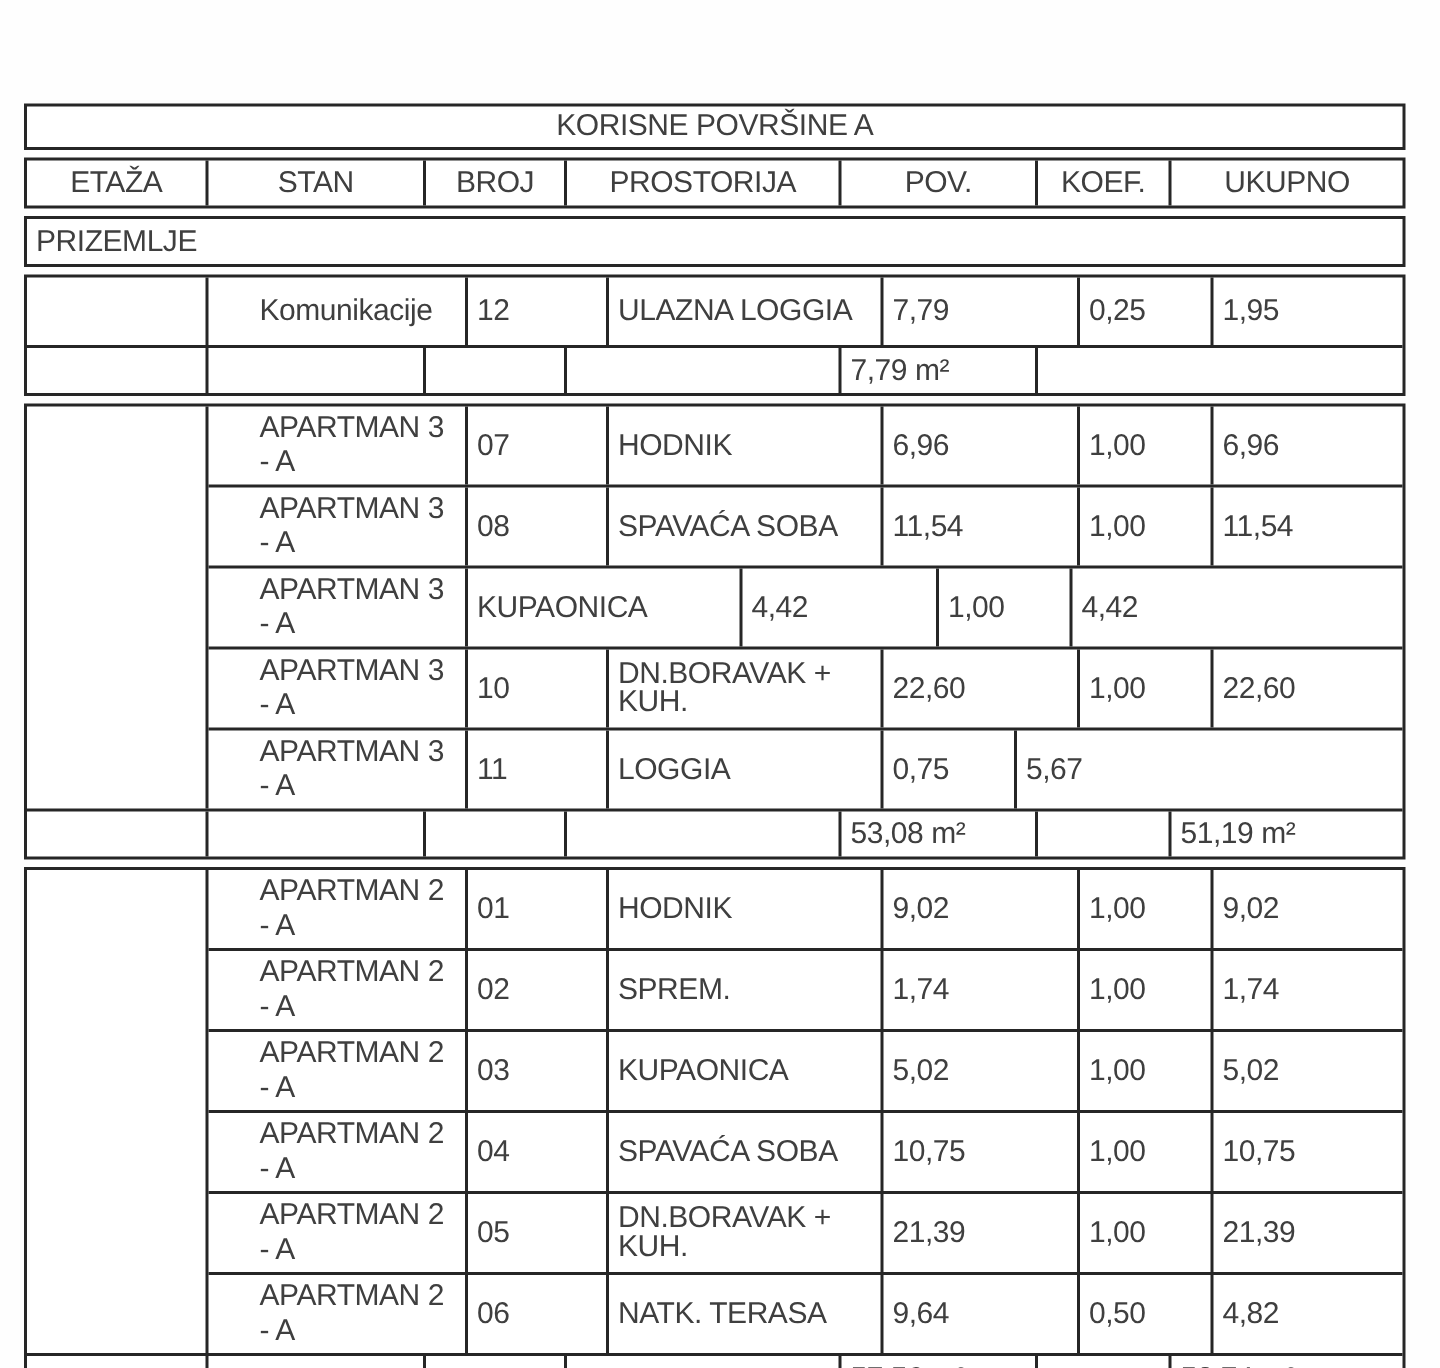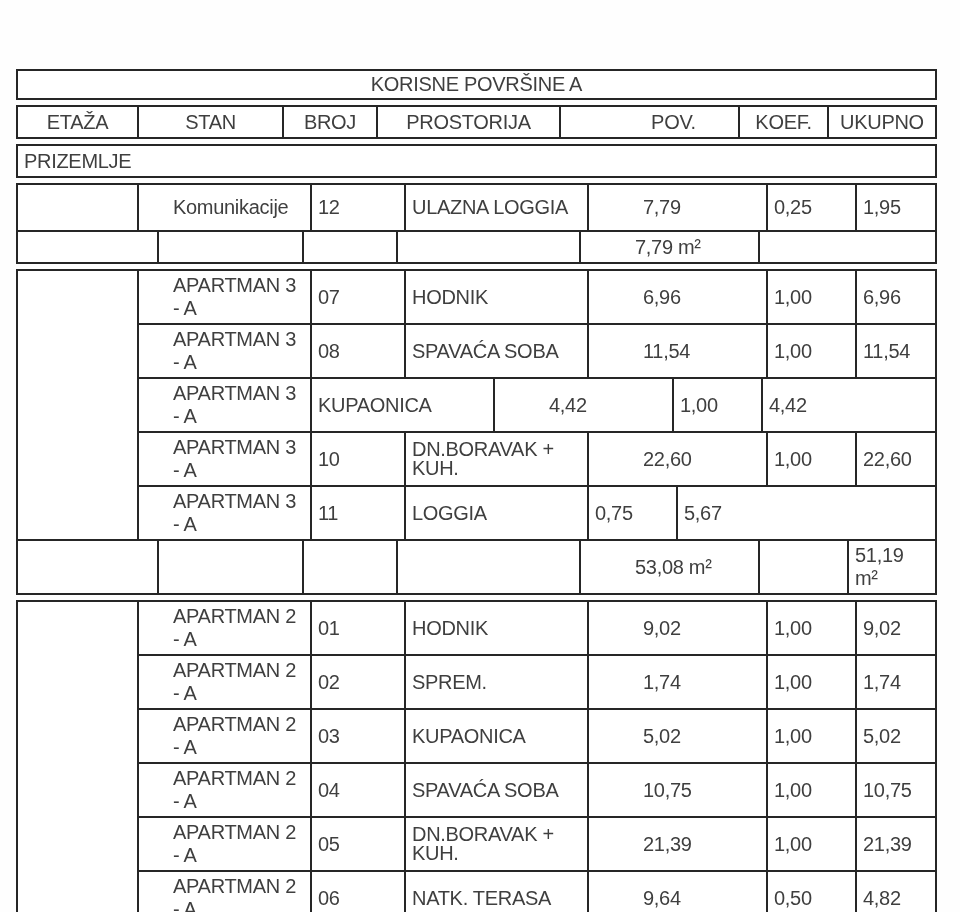--- a/index.html
+++ b/index.html
@@ -42,21 +42,21 @@
   .prizemlje-block {
     height: 34px;
     display: flex; align-items: center;
     padding-left: 6px;
   }
   
   .c-etaza  { width: 121px; }
   .c-stan   { width: 145px; }
   .c-broj   { width: 94px;  }
   .c-prost  { width: 183px; }
-  .c-pov    { width: 131px; margin-left: 48px; }
+  .c-pov    { width: 131px; }
   .c-koef   { width: 89px;  }
   .c-ukupno { flex: 1; }
   .cell {
     border-right: 2px solid #262626;
     padding: 3px 6px;
     display: flex; align-items: center;
     min-height: 0;
   }
   .cell:last-child { border-right: none; }
   .section-body { display: flex; }
@@ -64,21 +64,20 @@
     border-right: 2px solid #262626;
   }
   .rows { flex: 1; display: flex; flex-direction: column; }
   .row { display: flex; min-height: 45px; }
   .rows .row { border-bottom: 2px solid #262626; padding-left: 28px; }
   .rows .row:last-child { border-bottom: none; }
   .subtotal-row {
     display: flex;
     min-height: 32px;
     border-top: 2px solid #262626;
-    padding-left: 20px;
   }
   .pre { white-space: pre-line; line-height: 19px; }
 </style>
 </head>
 <body>
 
 <div class="page">
   <div class="table-wrap">
 
     <div class="block title-block">KORISNE POVRŠINE A</div>

